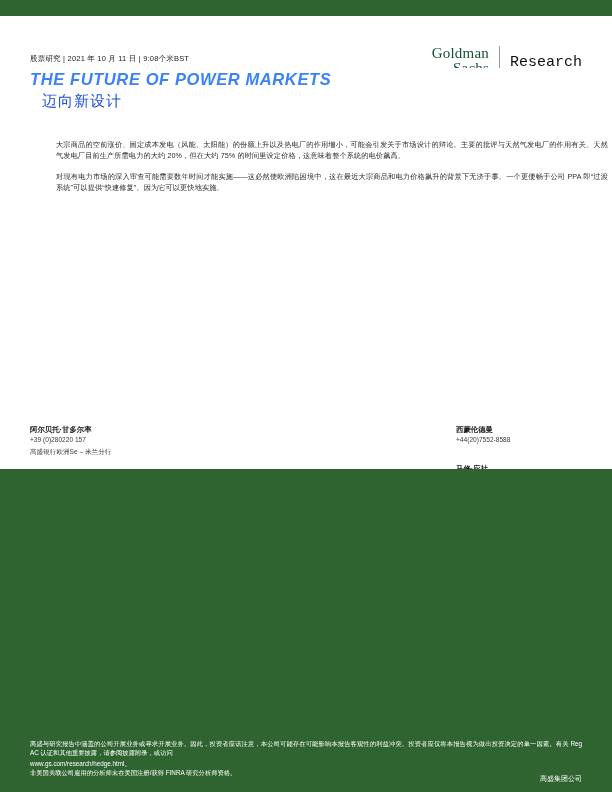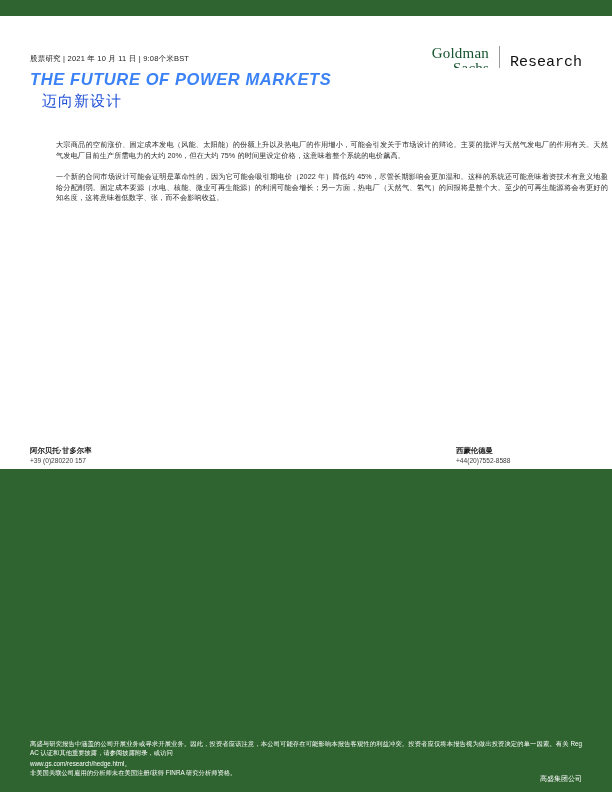--- a/index.html
+++ b/index.html
@@ -66,21 +66,21 @@
     text-align:justify; margin-bottom:11px; letter-spacing:.1px;
   }
 
   
   .contacts {
     position:absolute; left:0; top:310px; width:612px; height:160px;
   }
   .col-left { position:absolute; left:30px; top:0; width:240px; }
   .col-right { position:absolute; left:456px; top:0; width:150px; }
   .contact { margin-bottom:18px; }
-  .c-name { font-size:7.4px; color:#1a1a1a; font-weight:bold; line-height:11px;margin-top:21px; }
+  .c-name { font-size:7.4px; color:#1a1a1a; font-weight:bold; line-height:11px; }
   .c-phone { font-size:6.6px; color:#3b3b3b; line-height:10px; }
   .c-firm { font-size:6.6px; color:#3b3b3b; line-height:10px; margin-top:2px;}
 
   
   .art {
     position:absolute; left:0; top:355px; width:612px; height:355px;
     overflow:hidden;
   }
   .art-bg { position:absolute; inset:0; background:#2f6430; }
 
@@ -112,21 +112,21 @@
 
 <div class="title-block">
   <div class="title-en">THE FUTURE OF POWER MARKETS</div>
   <div class="title-cn">迈向新设计</div>
 </div>
 
 <div class="body-wrap">
 
   <div class="paras">
     <div class="para">大宗商品的空前涨价、固定成本发电（风能、太阳能）的份额上升以及热电厂的作用增小，可能会引发关于市场设计的辩论。主要的批评与天然气发电厂的作用有关。天然气发电厂目前生产所需电力的大约 20%，但在大约 75% 的时间里设定价格，这意味着整个系统的电价飙高。</div>
-    <div class="para">一个新的合同市场设计可能会证明是革命性的，因为它可能会吸引期电价（2022 年）降低约 45%，尽管长期影响会更加温和。这样的系统还可能意味着资技术有意义地盈给分配削弱。固定成本要源（水电、核能、微业可再生能源）的利润可能会增长；另一方面，热电厂（天然气、氢气）的回报将是整个大。至少的可再生能源将会有更好的知名度，这将意味着低数字、张，而不会影响收益。</div>
+    <div class="para">对现有电力市场的深入审查可能需要数年时间才能实施——这必然使欧洲陷困境中，这在最近大宗商品和电力价格飙升的背景下无济于事。一个更便畅于公司 PPA 即“过渡系统”可以提供“快速修复”。因为它可以更快地实施。</div>
   </div>
 
   <div class="contacts">
     <div class="col-left">
       <div class="contact">
         <div class="c-name">阿尔贝托·甘多尔率</div>
         <div class="c-phone">+39 (0)280220 157</div>
         <div class="c-firm">高盛银行欧洲Se – 米兰分行</div>
       </div>
       <div class="contact">

